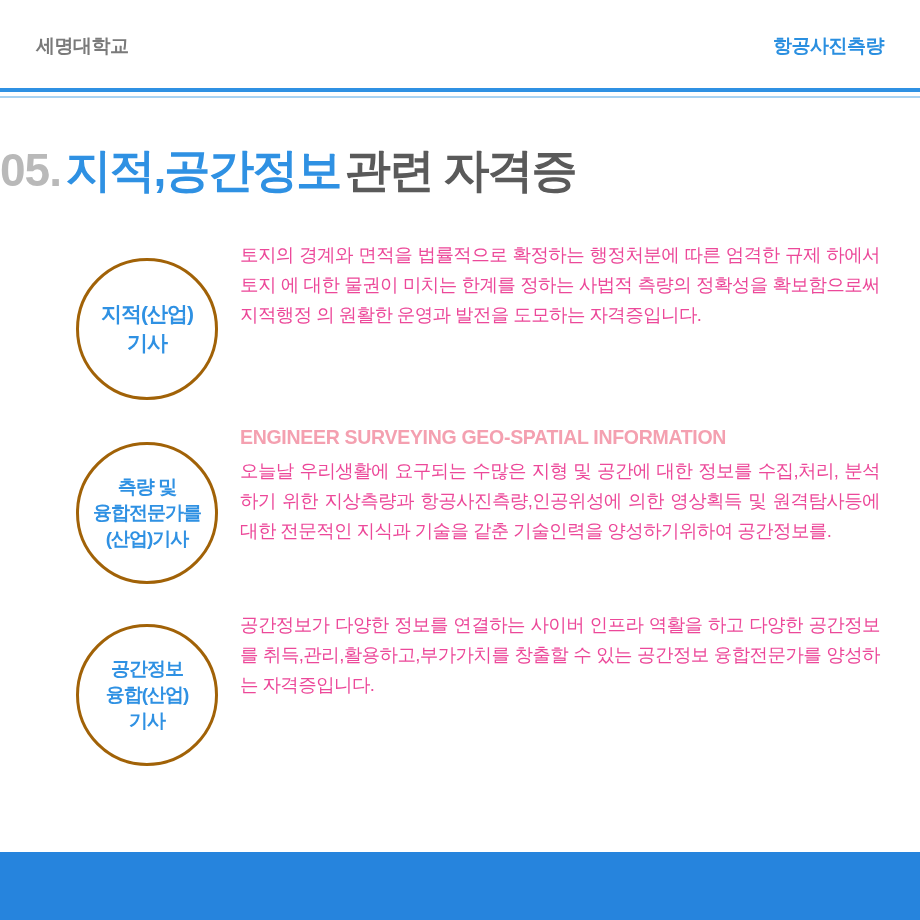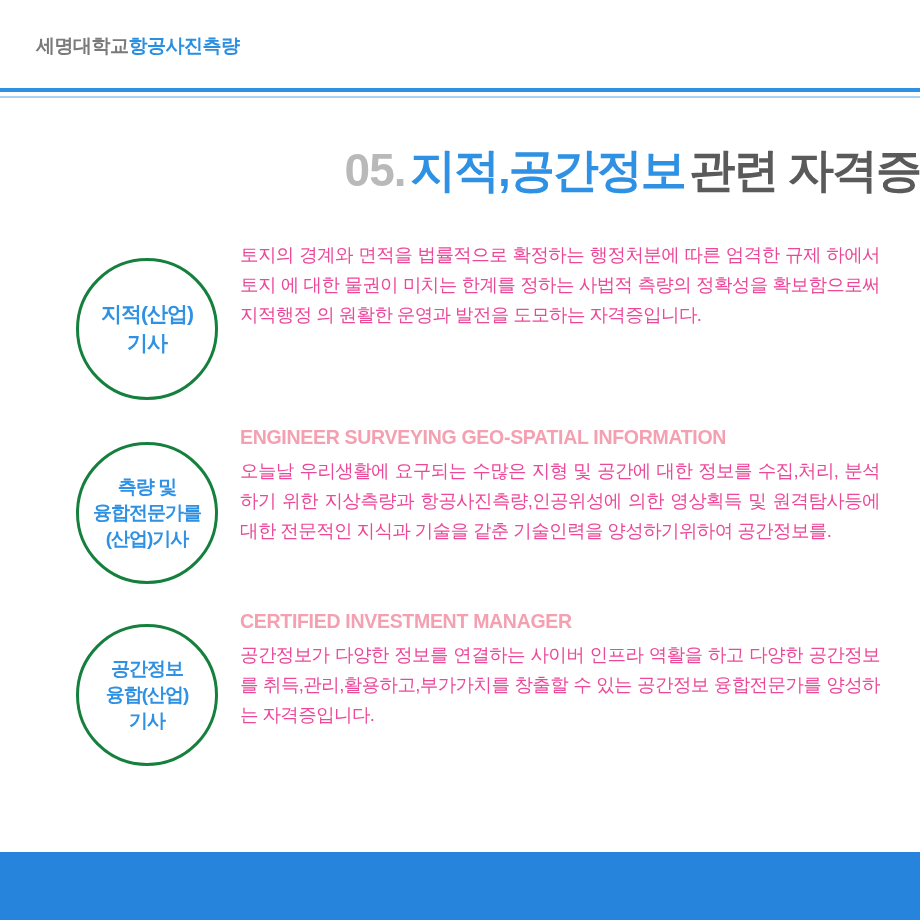--- a/index.html
+++ b/index.html
@@ -16,21 +16,21 @@
   }
 
   
   .header {
     position: relative;
     height: 92px;
     box-sizing: border-box;
     padding: 0 36px;
     display: flex;
     align-items: center;
-    justify-content: flex-start;
+    justify-content: space-between;
   }
   .header-univ {
     font-size: 19px;
     font-weight: bold;
     color: #7a7a7a;
     letter-spacing: -0.5px;
   }
   .header-dept {
     font-size: 19px;
     font-weight: bold;
@@ -50,21 +50,21 @@
     left: 0;
     top: 96px;
     width: 920px;
     height: 2px;
     background: #a9d3f2;
   }
 
   
   .title-wrap {
     margin-top: 48px;
-    text-align: right;
+    text-align: left;
     white-space: nowrap;
   }
   .title-num {
     font-size: 46px;
     font-weight: bold;
     color: #b9b9b9;
     letter-spacing: -1px;
   }
   .title-blue {
     font-size: 46px;
@@ -92,21 +92,21 @@
   .badge-col {
     width: 186px;
     flex: 0 0 186px;
     display: flex;
     justify-content: center;
   }
   .badge {
     width: 142px;
     height: 142px;
     border-radius: 50%;
-    border: 3px solid #15803d;
+    border: 3px solid #a16207;
     box-sizing: border-box;
     display: flex;
     flex-direction: column;
     align-items: center;
     justify-content: center;
     color: #2f91e3;
     font-weight: bold;
     font-size: 21px;
     line-height: 1.38;
     letter-spacing: -1px;
@@ -197,20 +197,19 @@
 
   <div class="row row-3">
     <div class="badge-col">
       <div class="badge small-text">
         <span>공간정보</span>
         <span>융합(산업)</span>
         <span>기사</span>
       </div>
     </div>
     <div class="text-col">
-      <div class="eng-title">CERTIFIED INVESTMENT MANAGER</div>
       <div class="desc">공간정보가 다양한 정보를 연결하는 사이버 인프라 역활을 하고 다양한 공간정보를 취득,관리,활용하고,부가가치를 창출할 수 있는 공간정보 융합전문가를 양성하는 자격증입니다.</div>
     </div>
   </div>
 
 </div>
 
 <div class="footer-bar"></div>
 
 </body></html>

